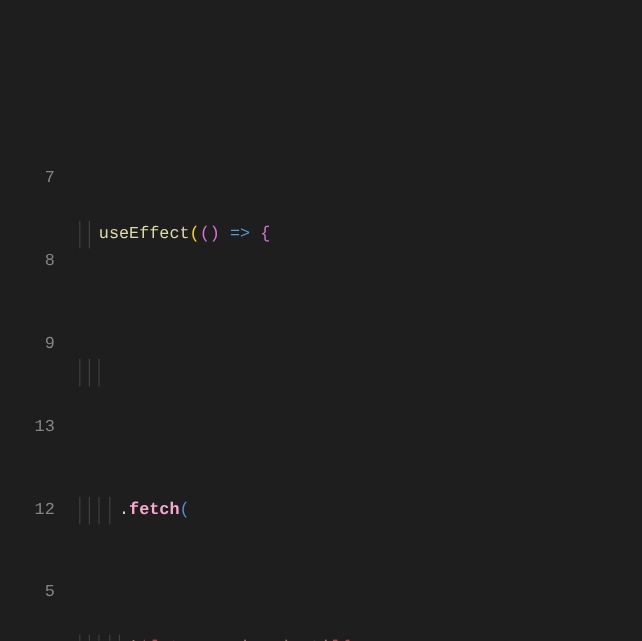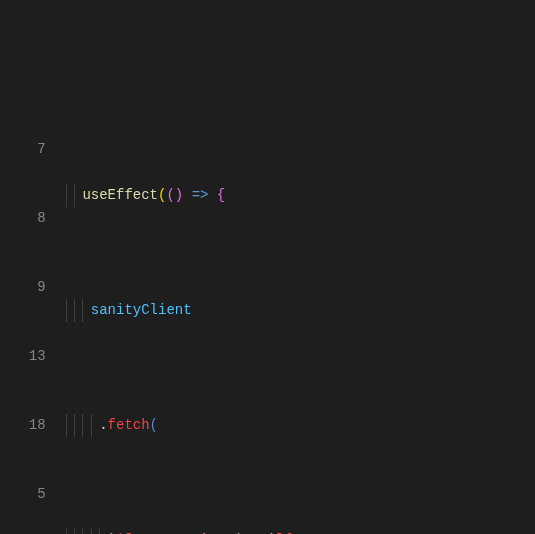--- a/index.html
+++ b/index.html
@@ -42,42 +42,42 @@
     text-align: right;
   }
   .indent {
     display: inline-block;
     width: 8.4px;
     border-left: 1px solid #404040;
     height: 23px;
   }
   
   .fn   { color: #dcdcaa; }  
-  .call { color: #ef4444; }  
+  .call { color: #f9a8d4; font-weight: bold; }  
   .obj  { color: #4fc1ff; }  
   .punc-blue   { color: #4a90d9; }  
   .punc-yellow { color: #ffd602; }
   .punc-pink   { color: #da70d6; }
   .kw   { color: #569cd6; }  
   .str  { color: #ce9178; }  
   .red  { color: #f44747; }  
   .plain{ color: #d4d4d4; }
 </style>
 </head>
 <body>
 
 
 
 <div class="editor">
   <div class="gutter">
     <span class="line-no">7</span>
     <span class="line-no">8</span>
     <span class="line-no">9</span>
     <span class="line-no">13</span>
-    <span class="line-no">18</span>
+    <span class="line-no">12</span>
     <span class="line-no">5</span>
     
     
     
     
     
     
     
     
     
@@ -90,21 +90,21 @@
     
     
   </div>
 
   <div class="code">
 
     
     <div class="row"><span class="indent"></span><span class="indent"></span><span class="fn">useEffect</span><span class="punc-yellow">(</span><span class="punc-pink">(</span><span class="punc-pink">)</span><span class="plain"> </span><span class="kw">=&gt;</span><span class="plain"> </span><span class="punc-pink">{</span></div>
 
     
-    <div class="row"><span class="indent"></span><span class="indent"></span><span class="indent"></span><span class="obj">sanityClient</span></div>
+    <div class="row"><span class="indent"></span><span class="indent"></span><span class="indent"></span></div>
 
     
     <div class="row"><span class="indent"></span><span class="indent"></span><span class="indent"></span><span class="indent"></span><span class="plain">.</span><span class="call">fetch</span><span class="punc-blue">(</span></div>
 
     
     <div class="row"><span class="indent"></span><span class="indent"></span><span class="indent"></span><span class="indent"></span><span class="indent"></span><span class="str">`</span><span class="red">*[_type ==</span><span class="str">'project'</span><span class="red">]{</span></div>
 
     
     
     

